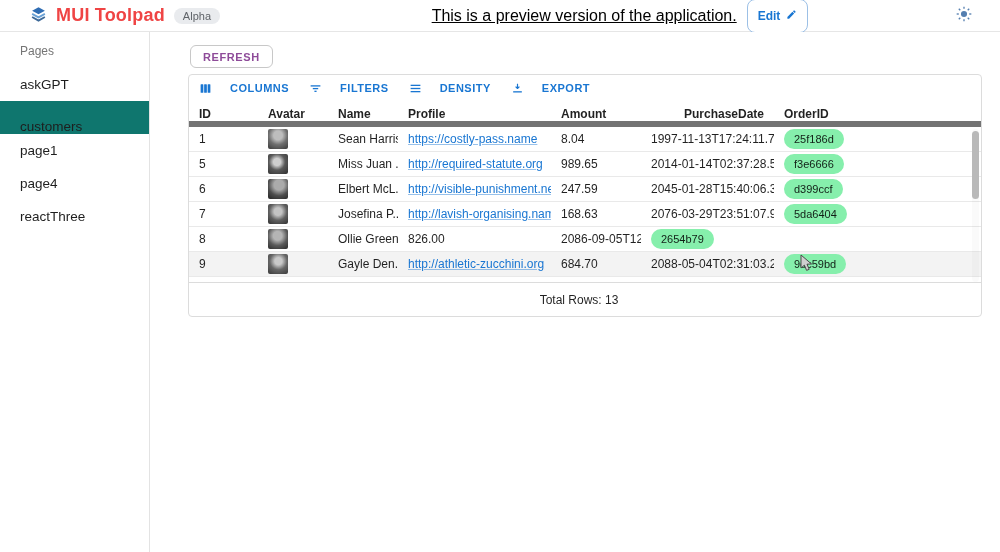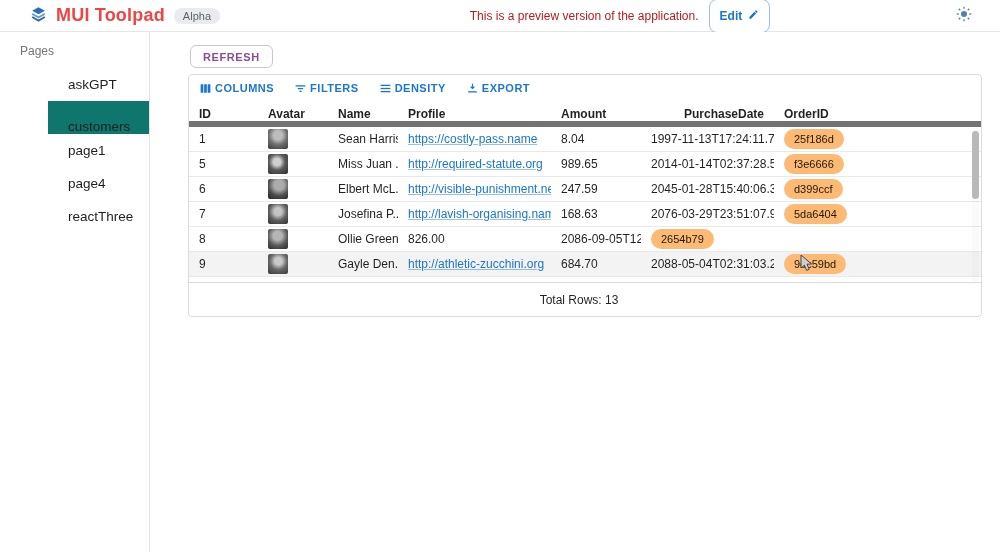--- a/index.html
+++ b/index.html
@@ -7,48 +7,48 @@
     font-family:"Liberation Sans","DejaVu Sans",sans-serif; color:rgba(0,0,0,.87); }
 
   
   .appbar { position:absolute; top:0; left:0; width:1000px; height:32px; background:#fff;
     border-bottom:1px solid #e6e6e6; display:flex; align-items:center; }
   .brand { display:flex; align-items:center; gap:9px; padding-left:30px; width:300px; }
   .brand-title { font-size:18px; font-weight:700; color:#ef4444; letter-spacing:.2px; }
   .alpha-chip { background:#e9ebee; color:#5f6368; font-size:11px; padding:2px 9px;
     border-radius:9px; }
   .preview-wrap { flex:1; display:flex; align-items:center; justify-content:center; gap:10px; }
-  .preview-text { color:#b91c1c; font-size:12px; }
+  .preview-text { color:#000000; font-size:16px;text-decoration:underline; }
   .edit-btn { display:inline-flex; align-items:center; gap:6px; border:1px solid #9cc0e6;
     border-radius:8px; background:#fff; color:#1976d2; font-size:12px; font-weight:700;
     padding:2px 10px; height:34px; cursor:pointer;
     font-family:"Liberation Sans","DejaVu Sans",sans-serif; }
   .theme-toggle { width:60px; display:flex; justify-content:flex-end; padding-right:28px; }
 
   
   .sidebar { position:absolute; top:32px; left:0; width:150px; height:520px; background:#fff;
     border-right:1px solid #e3e3e3; }
   .pages-label { color:#757575; font-size:12px; padding:12px 0 10px 20px; }
   .side-item { height:33px; display:flex; align-items:center; padding-left:20px;
-    font-size:13.5px; color:#1e1e1e; cursor:pointer;margin-left:48px; }
+    font-size:13.5px; color:#1e1e1e; cursor:pointer; }
   .side-item.selected { background:#0f766e;align-items:flex-end; }
 
   
   .main { position:absolute; top:32px; left:171px; width:829px; height:520px; background:#fff; }
   .refresh-btn { position:absolute; left:19px; top:13px; height:23px; padding:0 12px;
     background:#fff; border:1px solid #c8c8c8; border-radius:6px; color:#8e4b99;
     font-size:11px; font-weight:700; letter-spacing:.6px; cursor:pointer;
     font-family:"Liberation Sans","DejaVu Sans",sans-serif; }
 
   .grid { position:absolute; left:17px; top:42px; width:794px; height:243px;
     border:1px solid #dcdcdc; border-radius:4px; background:#fff;
     display:flex; flex-direction:column; overflow:hidden; }
 
   .grid-toolbar { height:27px; display:flex; align-items:center; gap:8px; padding:0 4px; }
-  .tool-btn { display:inline-flex; align-items:center; gap:3px; border:none; background:none;
+  .tool-btn { display:inline-flex; align-items:center; gap:18px; border:none; background:none;
     color:#1976d2; font-size:11px; font-weight:700; letter-spacing:.5px; padding:4px 6px;
     cursor:pointer; font-family:"Liberation Sans","DejaVu Sans",sans-serif; }
   .tool-btn svg { display:block; }
 
   .cols { display:grid; grid-template-columns:69px 70px 70px 153px 90px 133px 209px; }
   .hrow { height:25px; border-bottom:6px solid #737373; }
   .hcell { font-size:12px; font-weight:700; padding:0 10px; line-height:24px; white-space:nowrap; }
   .right { text-align:right; }
 
   .rows-viewport { position:relative; height:157px; }
@@ -57,21 +57,21 @@
   .cell { font-size:12px; padding:0 10px; line-height:24px; white-space:nowrap; overflow:hidden; }
   .cell a { color:#1976d2; text-decoration:underline;
     text-decoration-color:rgba(25,118,210,.45); }
   .avatar { width:20px; height:20px; border-radius:2px; filter:grayscale(1);
     background:radial-gradient(circle at 50% 32%, #bdbdbd 0 26%, #6f6f6f 55%, #3a3a3a 100%); }
   .drow:nth-child(2) .avatar{ background:radial-gradient(circle at 45% 40%, #cfcfcf 0 22%, #595959 50%, #2e2e2e 100%); }
   .drow:nth-child(3) .avatar{ background:radial-gradient(circle at 55% 30%, #ababab 0 28%, #4e4e4e 60%, #242424 100%); }
   .drow:nth-child(4) .avatar{ background:radial-gradient(circle at 50% 38%, #c4c4c4 0 24%, #616161 55%, #303030 100%); }
   .drow:nth-child(5) .avatar{ background:radial-gradient(circle at 48% 34%, #b5b5b5 0 26%, #5a5a5a 58%, #2a2a2a 100%); }
   .drow:nth-child(6) .avatar{ background:radial-gradient(circle at 52% 36%, #c9c9c9 0 22%, #676767 52%, #383838 100%); }
-  .chip { display:inline-block; background:#fdba74; border-radius:11px; padding:0 10px;
+  .chip { display:inline-block; background:#86efac; border-radius:11px; padding:0 10px;
     height:20px; line-height:20px; font-size:11px; margin-top:2px; cursor:pointer; }
 
   .vscroll { position:absolute; top:2px; right:2px; width:7px; height:153px;
     background:rgba(0,0,0,.02); border-radius:4px; }
   .vscroll .thumb { position:absolute; top:2px; left:0; width:7px; height:68px;
     background:#b9b9b9; border-radius:4px; }
 
   .grid-footer { margin-top:auto; height:34px; border-top:1px solid #dcdcdc; display:flex;
     align-items:center; justify-content:center; padding-right:12px; font-size:12px; }
 

